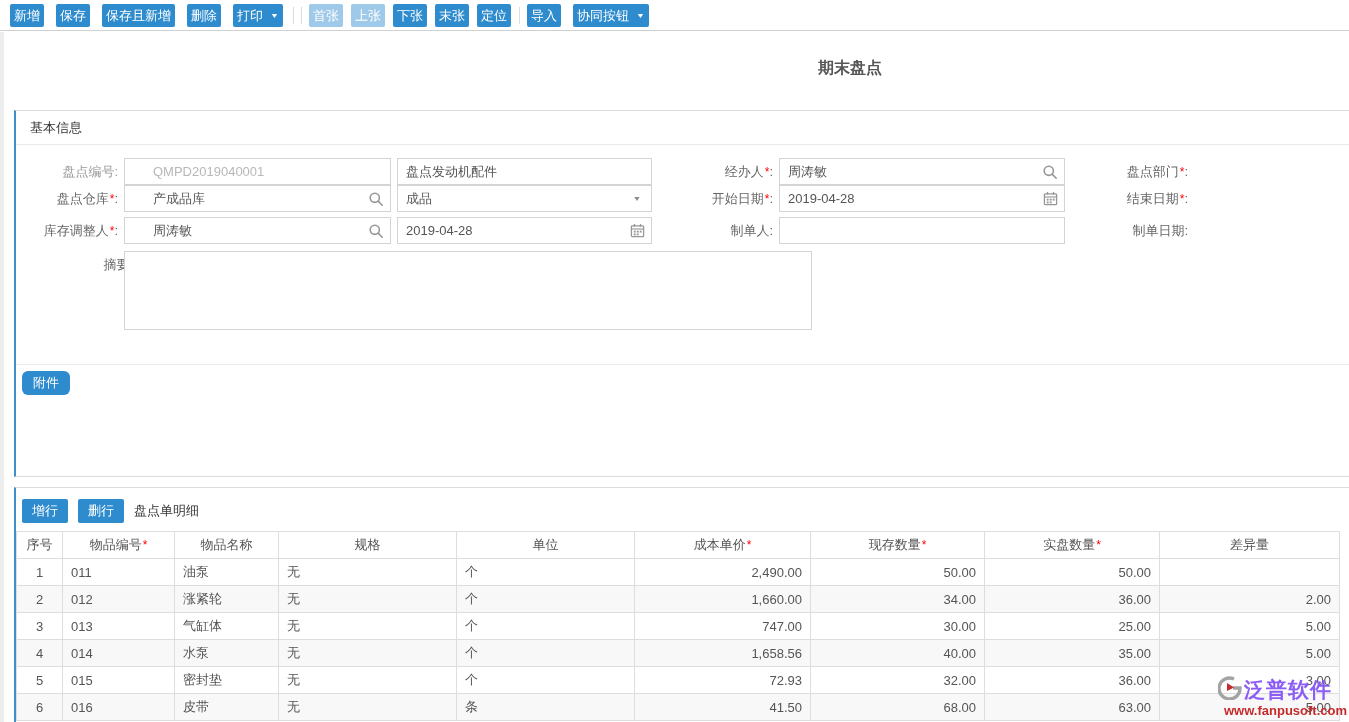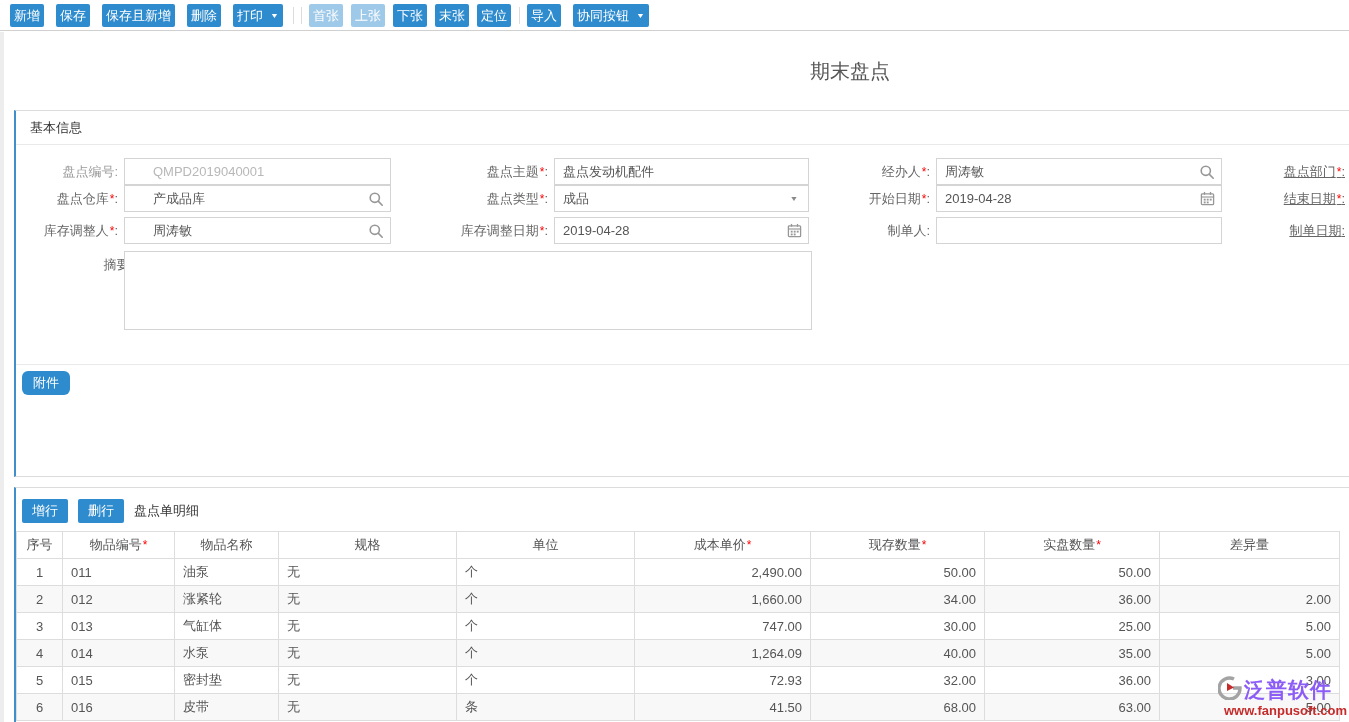--- a/index.html
+++ b/index.html
@@ -15,40 +15,40 @@
     border:none; border-radius:2px; font-size:13px; line-height:23px; cursor:pointer;
     font-family:inherit; white-space:nowrap; display:flex; align-items:center; }
   .tb-btn.nav { margin-right:8px; }
   .tb-btn.disabled { background:#9fc9e8; }
   .tb-btn .dd { font-size:9px; margin-left:7px; transform:scaleY(.8); }
   .tb-sep { width:1px; height:17px; background:#dcdcdc; margin-right:7px; }
   .tb-sep.first { margin-left:-2px; }
 
   
   #page-title { position:absolute; left:850px; top:58px; transform:translateX(-50%);
-    font-size:20px; font-weight:normal; color:#565656; white-space:nowrap; }
+    font-size:16px; font-weight:bold; color:#565656; white-space:nowrap; }
 
   
   #left-strip { position:absolute; left:0; top:32px; width:4px; height:690px; background:#ededed; }
 
   
   .section { position:absolute; left:14px; width:1690px; background:#fff;
     border:1px solid #dcdcdc; border-left:2px solid #418fca; }
   #sec-basic { top:110px; height:367px; }
   #sec-detail { top:487px; height:300px; }
   .sec-head { height:34px; line-height:34px; padding-left:14px; font-size:13px;
     color:#333; border-bottom:1px solid #e9e9e9; }
 
   
   .f-row { position:absolute; left:0; display:flex; align-items:center; height:27px; }
   .f-label { text-align:right; font-size:13px; color:#666; line-height:27px; white-space:nowrap; }
   .f-label::after { content:":"; }
   .f-label.dim { color:#9a9a9a; }
   .star::after { content:"*"; color:#f00; font-size:12px; margin-left:1px; }
-  .w-l1 { width:102px; } .w-l2 { width:157px; } .w-l3 { width:121px; } .w-l4 { width:123px;text-decoration:underline; }
+  .w-l1 { width:102px; } .w-l2 { width:157px; } .w-l3 { width:121px; } .w-l4 { width:123px; }
   .f-box { height:27px; margin-left:6px; border:1px solid #d4d4d4; background:#fff;
     display:flex; align-items:center; }
   .f-box input { border:none; outline:none; flex:1; min-width:0; padding:0 8px;
     font-size:13px; color:#555; font-family:inherit; background:transparent; }
   .f-box.disabled input { color:#b8b8b8; }
   .w-i1 { width:267px;padding-left:20px; } .w-i2 { width:255px; } .w-i3 { width:286px; }
   .f-icon { width:28px; height:25px; display:flex; align-items:center; justify-content:center;
     cursor:pointer; flex:none; }
   .sel-caret { font-size:9px; color:#8a8a8a; transform:scaleY(.8); }
   #summary-area { position:absolute; left:108px; top:140px; width:688px; height:79px;
@@ -114,21 +114,20 @@
   <div id="page-title">期末盘点</div>
 
   <div class="section" id="sec-basic" style="position:absolute;">
     <div class="sec-head">基本信息</div>
 
     <div class="f-row" style="top:47px;">
       <label class="f-label dim w-l1"><span>盘点编号</span></label>
       <div class="f-box disabled w-i1">
         <input readonly="" value="QMPD2019040001" style="">
       </div>
-      <label class="f-label w-l2"><span>盘点主题</span><span class="star"></span></label>
       <div class="f-box w-i2">
         <input value="盘点发动机配件" style="">
       </div>
       <label class="f-label w-l3"><span>经办人</span><span class="star"></span></label>
       <div class="f-box w-i3">
         <input value="周涛敏" style="">
         <span class="f-icon">
           <svg width="16" height="16" viewBox="0 0 16 16">
               <circle cx="6.8" cy="6.8" r="4.6" fill="none" stroke="#979797" stroke-width="1.6"></circle>
               <line x1="10.4" y1="10.4" x2="14.2" y2="14.2" stroke="#979797" stroke-width="1.6" stroke-linecap="round"></line>
@@ -143,21 +142,20 @@
       <label class="f-label w-l1"><span>盘点仓库</span><span class="star"></span></label>
       <div class="f-box w-i1">
         <input value="产成品库" style="">
         <span class="f-icon">
           <svg width="16" height="16" viewBox="0 0 16 16">
               <circle cx="6.8" cy="6.8" r="4.6" fill="none" stroke="#979797" stroke-width="1.6"></circle>
               <line x1="10.4" y1="10.4" x2="14.2" y2="14.2" stroke="#979797" stroke-width="1.6" stroke-linecap="round"></line>
             </svg>
         </span>
       </div>
-      <label class="f-label w-l2"><span>盘点类型</span><span class="star"></span></label>
       <div class="f-box w-i2">
         <input readonly="" value="成品" style="">
         <span class="f-icon">
             <span class="sel-caret">▼</span>
           </span>
       </div>
       <label class="f-label w-l3"><span>开始日期</span><span class="star"></span></label>
       <div class="f-box w-i3">
         <input value="2019-04-28" style="">
         <span class="f-icon">
@@ -182,21 +180,20 @@
       <label class="f-label w-l1"><span>库存调整人</span><span class="star"></span></label>
       <div class="f-box w-i1">
         <input value="周涛敏" style="">
         <span class="f-icon">
           <svg width="16" height="16" viewBox="0 0 16 16">
               <circle cx="6.8" cy="6.8" r="4.6" fill="none" stroke="#979797" stroke-width="1.6"></circle>
               <line x1="10.4" y1="10.4" x2="14.2" y2="14.2" stroke="#979797" stroke-width="1.6" stroke-linecap="round"></line>
             </svg>
         </span>
       </div>
-      <label class="f-label w-l2"><span>库存调整日期</span><span class="star"></span></label>
       <div class="f-box w-i2">
         <input value="2019-04-28" style="">
         <span class="f-icon">
           <svg width="15" height="15" viewBox="0 0 16 16">
               <rect x="1.5" y="3" width="13" height="11.5" rx="1" fill="none" stroke="#979797" stroke-width="1.4"></rect>
               <line x1="1.5" y1="6.4" x2="14.5" y2="6.4" stroke="#979797" stroke-width="1.2"></line>
               <line x1="4.8" y1="1" x2="4.8" y2="4" stroke="#979797" stroke-width="1.4"></line>
               <line x1="11.2" y1="1" x2="11.2" y2="4" stroke="#979797" stroke-width="1.4"></line>
               <rect x="4" y="8.2" width="2" height="2" fill="#979797"></rect>
               <rect x="7.2" y="8.2" width="2" height="2" fill="#979797"></rect>
@@ -287,21 +284,21 @@
               <td class="al-right">30.00</td>
               <td class="al-right">25.00</td>
               <td class="al-right">5.00</td>
             </tr>
             <tr>
               <td class="al-center">4</td>
               <td class="al-left">014</td>
               <td class="al-left">水泵</td>
               <td class="al-left">无</td>
               <td class="al-left">个</td>
-              <td class="al-right">1,264.09</td>
+              <td class="al-right">1,658.56</td>
               <td class="al-right">40.00</td>
               <td class="al-right">35.00</td>
               <td class="al-right">5.00</td>
             </tr>
             <tr>
               <td class="al-center">5</td>
               <td class="al-left">015</td>
               <td class="al-left">密封垫</td>
               <td class="al-left">无</td>
               <td class="al-left">个</td>

